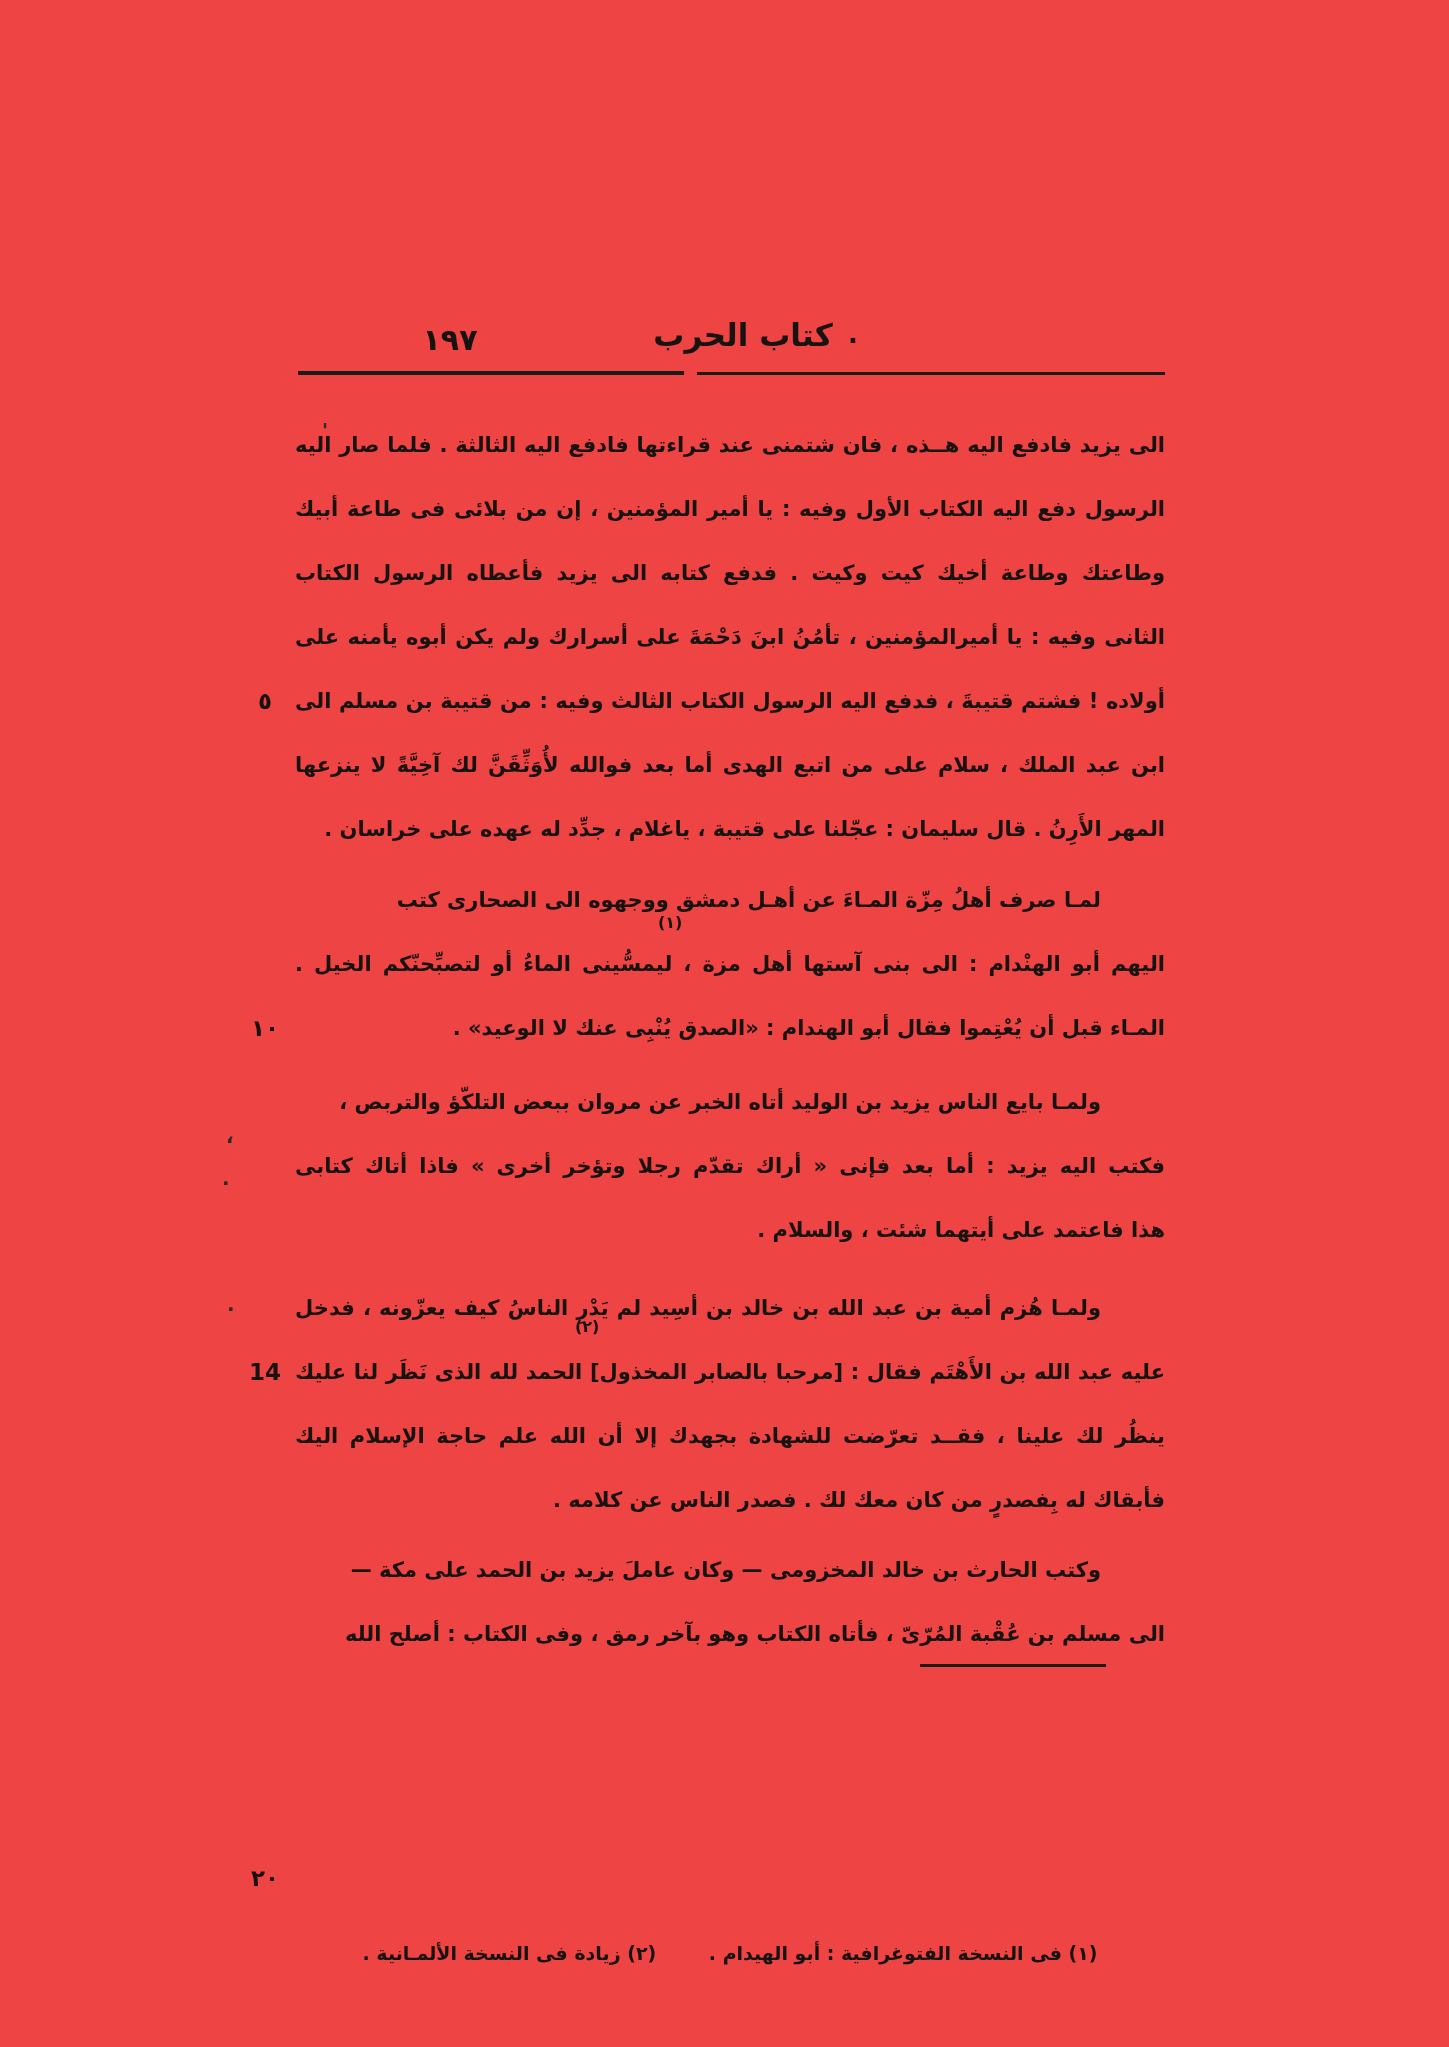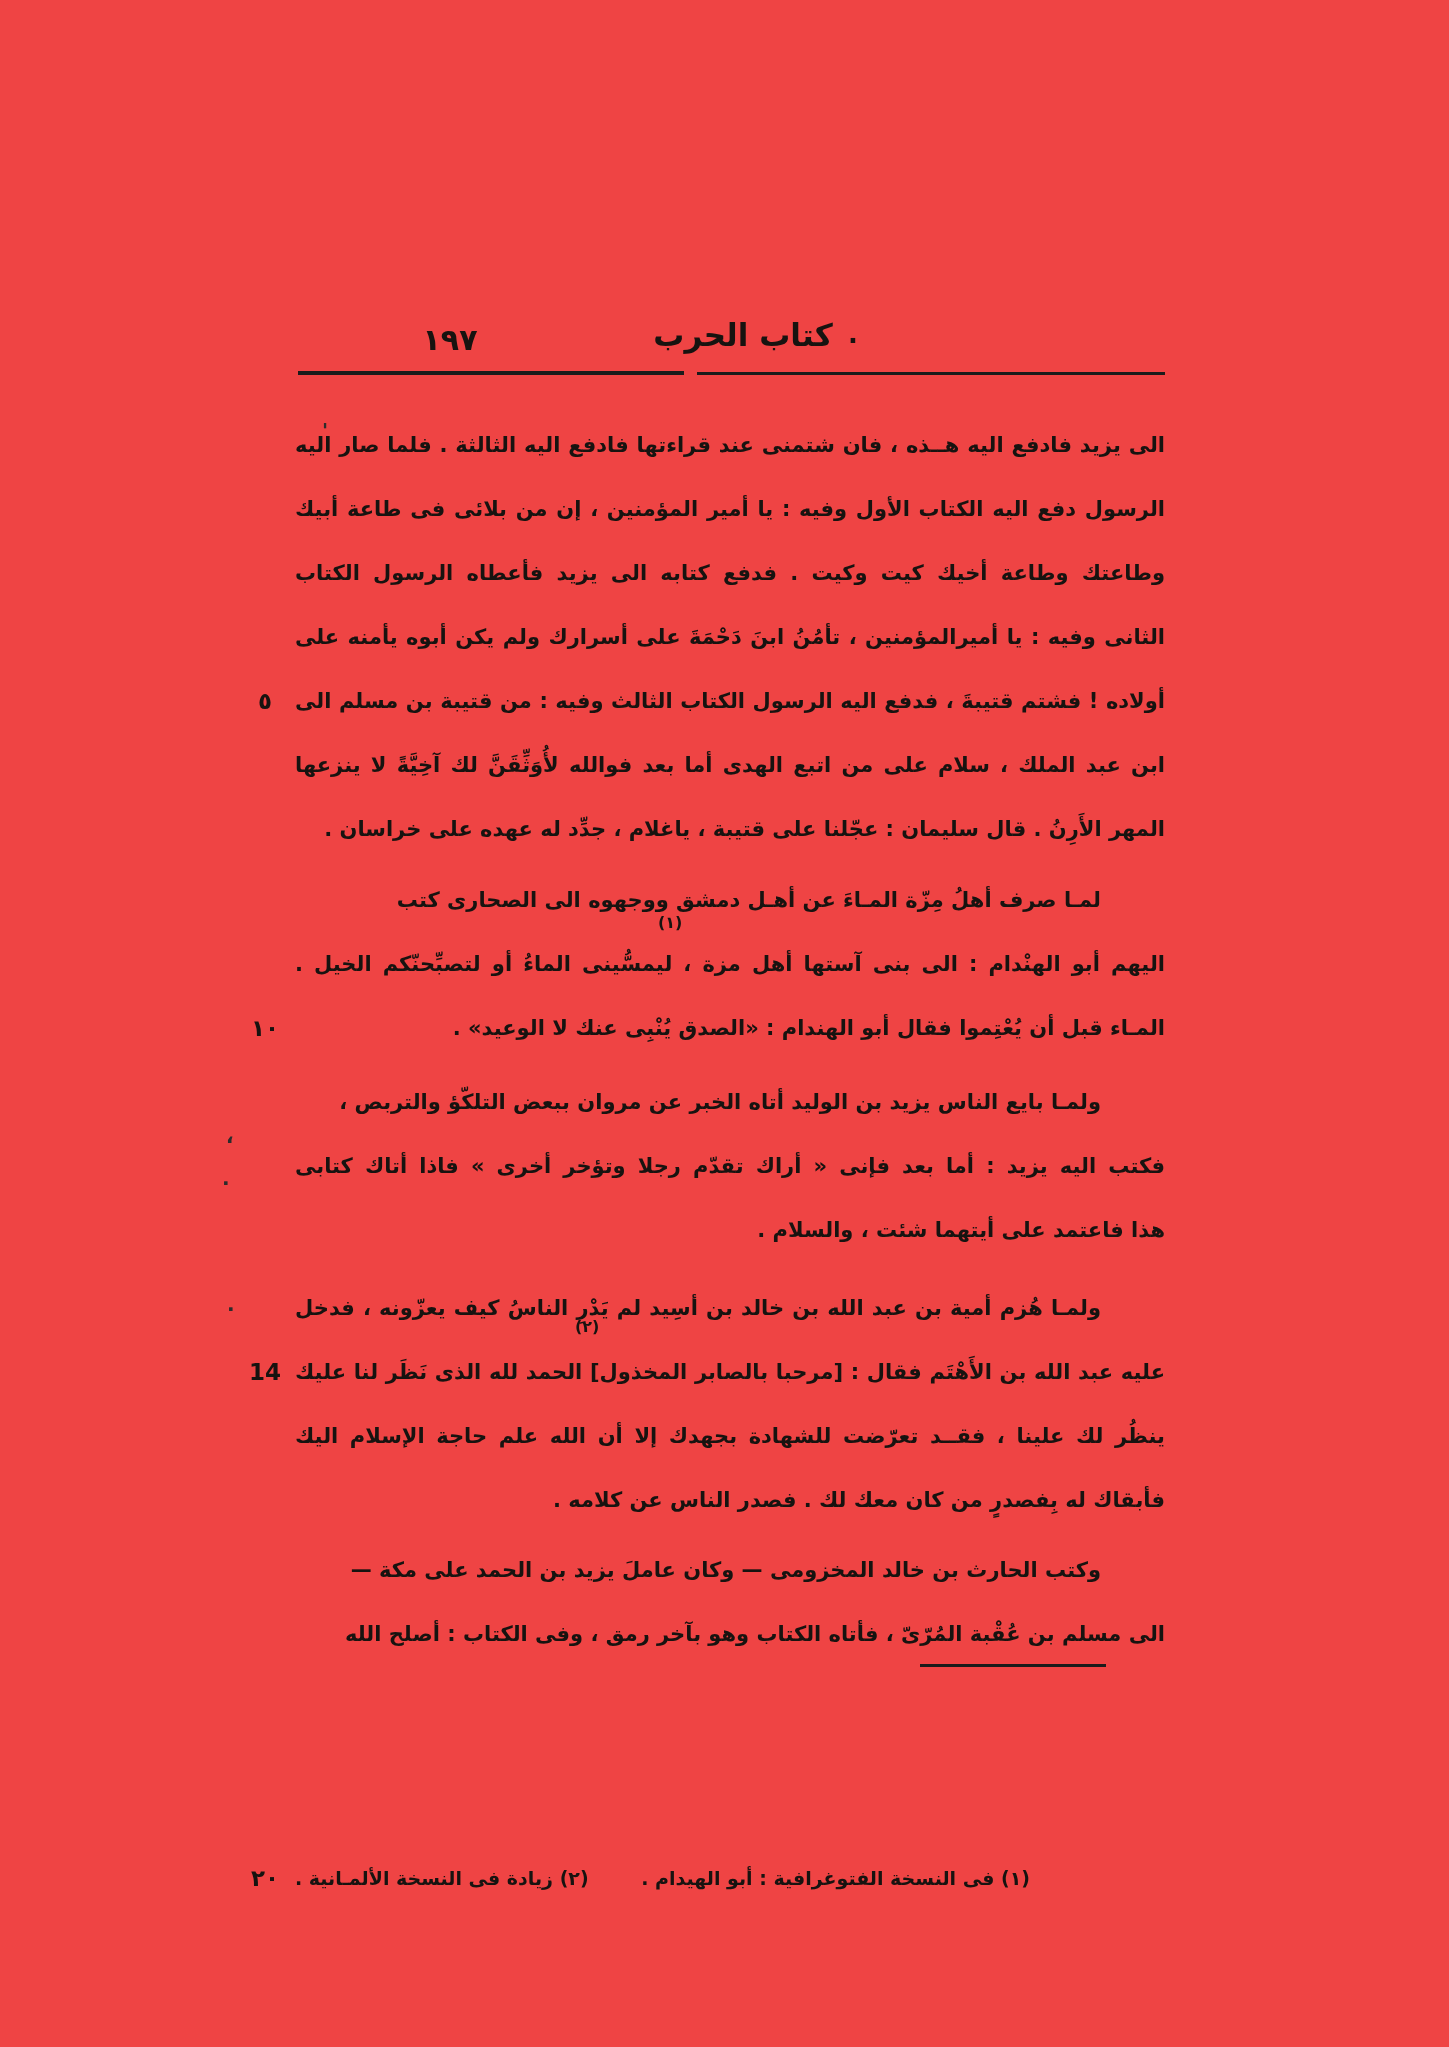--- a/index.html
+++ b/index.html
@@ -50,22 +50,22 @@
   .m20 { top:1860px; }
   
   .fnmark {
     position:absolute; font-size:16px; font-weight:bold; height:22px; line-height:22px;
   }
   .fnmark-1 { left:658px; top:912px; }
   .fnmark-2 { left:575px; top:1316px; }
   
   .fn-sep { position:absolute; left:920px; top:1664px; width:186px; height:3px; background:#1b1b1b; }
   .footnote {
-    position:absolute; left:295px; top:1858px; width:870px; height:40px; line-height:40px;
-    direction:rtl; text-align:left; font-size:19px; font-weight:bold;
+    position:absolute; left:295px; top:1933px; width:870px; height:40px; line-height:40px;
+    direction:rtl; text-align:center; font-size:19px; font-weight:bold;
   }
   .fn-note + .fn-note { margin-right:46px; }
   
   .mark { position:absolute; font-size:20px; font-weight:bold; color:#2c2c2c; }
   .mark-1 { left:322px; top:418px; }
   .mark-2 { left:226px; top:1124px; }
   .mark-3 { left:222px; top:1166px; }
   .mark-4 { left:227px; top:1292px; }
 </style>
 </head>

